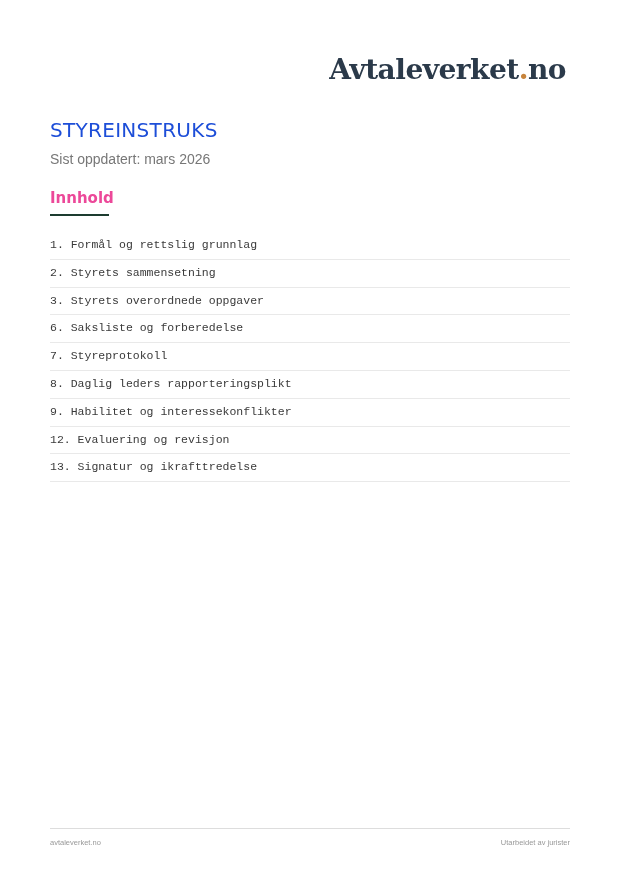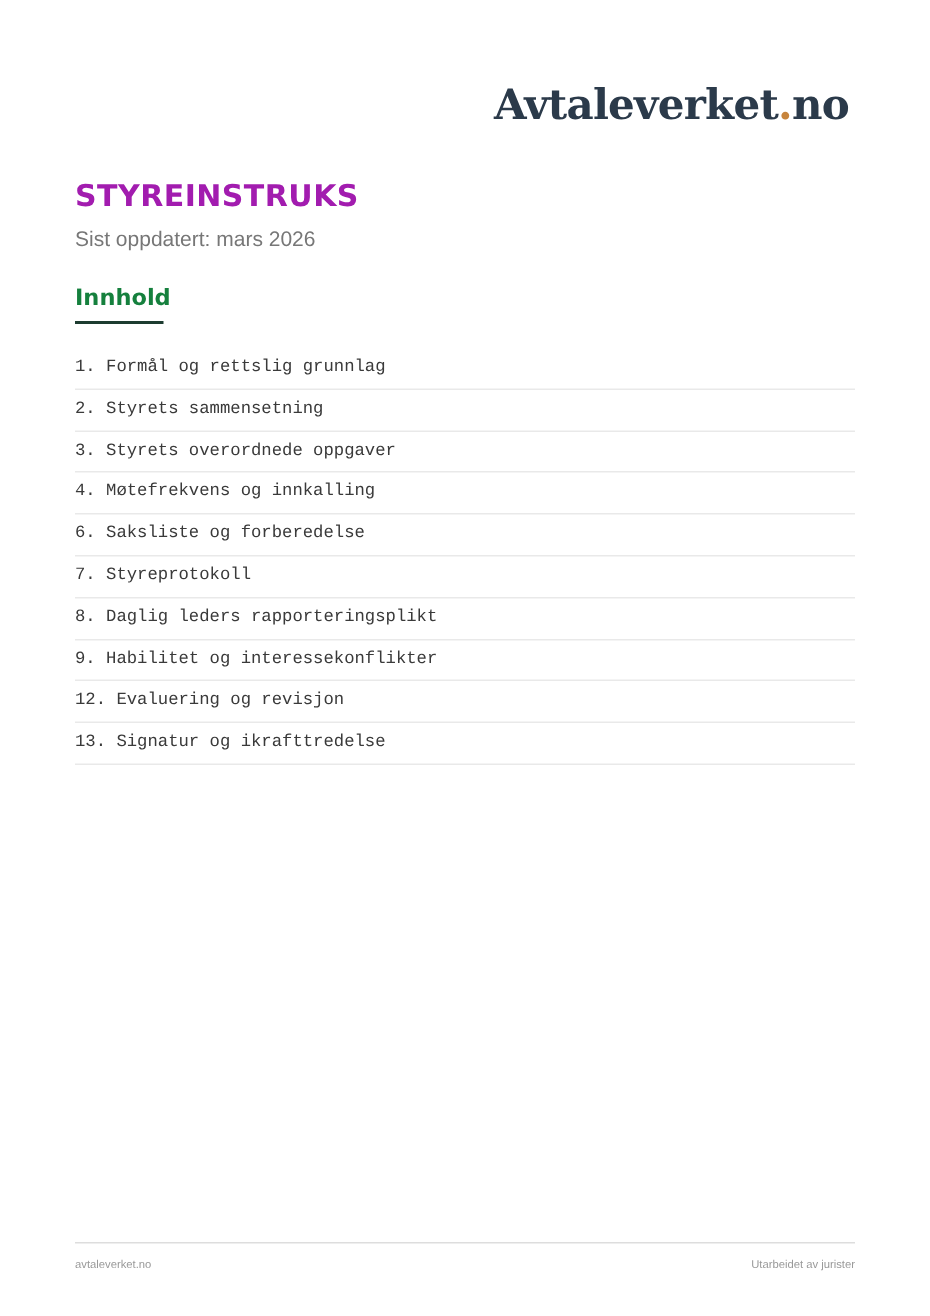--- a/index.html
+++ b/index.html
@@ -6,32 +6,32 @@
     html, body { width: 620px; height: 877px; background: #ffffff; }
     body { position: relative; overflow: hidden; }
     .logo {
       position: absolute; top: 52px; right: 54px;
       font-family: "DejaVu Serif", serif; font-weight: bold;
       font-size: 28px; color: #2b3a4a; letter-spacing: -0.5px; line-height: 36px;
     }
     .logo .dot { color: #c7843c; }
     .title {
       position: absolute; left: 50px; top: 118px;
-      font-family: "DejaVu Sans", sans-serif; font-weight: bold;
-      font-size: 20px; color: #a21caf; letter-spacing: 0.3px;
+      font-family: "DejaVu Sans", sans-serif; font-weight: normal;
+      font-size: 20px; color: #1d4ed8; letter-spacing: 0.3px;
     }
     .updated {
       position: absolute; left: 50px; top: 151px;
       font-family: "Liberation Sans", sans-serif; 
       font-size: 14px; color: #777777;
     }
     .toc-heading {
       position: absolute; left: 50px; top: 189px;
       font-family: "DejaVu Sans", sans-serif; font-weight: bold;
-      font-size: 15px; color: #15803d;
+      font-size: 15px; color: #ec4899;
     }
     .toc-underline {
       position: absolute; left: 50px; top: 214px; width: 59px; height: 2px; background: #1d3c30;
     }
     .toc-list { position: absolute; left: 50px; top: 232px; width: 520px; list-style: none; }
     .toc-item {
       height: 27.8px; border-bottom: 1px solid #e9e9e9;
       font-family: Liberation Mono, monospace; font-size: 11.5px; color: #3a3a3a;
       line-height: 24px; padding-top: 1px; white-space: nowrap;
     }
@@ -51,21 +51,20 @@
 <h1 class="title">STYREINSTRUKS</h1>
 <div class="updated">Sist oppdatert: mars 2026</div>
 
 <h2 class="toc-heading">Innhold</h2>
 <div class="toc-underline"></div>
 
 <ul class="toc-list">
   <li class="toc-item">1. Formål og rettslig grunnlag</li>
   <li class="toc-item">2. Styrets sammensetning</li>
   <li class="toc-item">3. Styrets overordnede oppgaver</li>
-  <li class="toc-item">4. Møtefrekvens og innkalling</li>
   <li class="toc-item">6. Saksliste og forberedelse</li>
   <li class="toc-item">7. Styreprotokoll</li>
   <li class="toc-item">8. Daglig leders rapporteringsplikt</li>
   <li class="toc-item">9. Habilitet og interessekonflikter</li>
   <li class="toc-item">12. Evaluering og revisjon</li>
   <li class="toc-item">13. Signatur og ikrafttredelse</li>
 </ul>
 
 <div class="footer-rule"></div>
 <div class="footer-left">avtaleverket.no</div>

